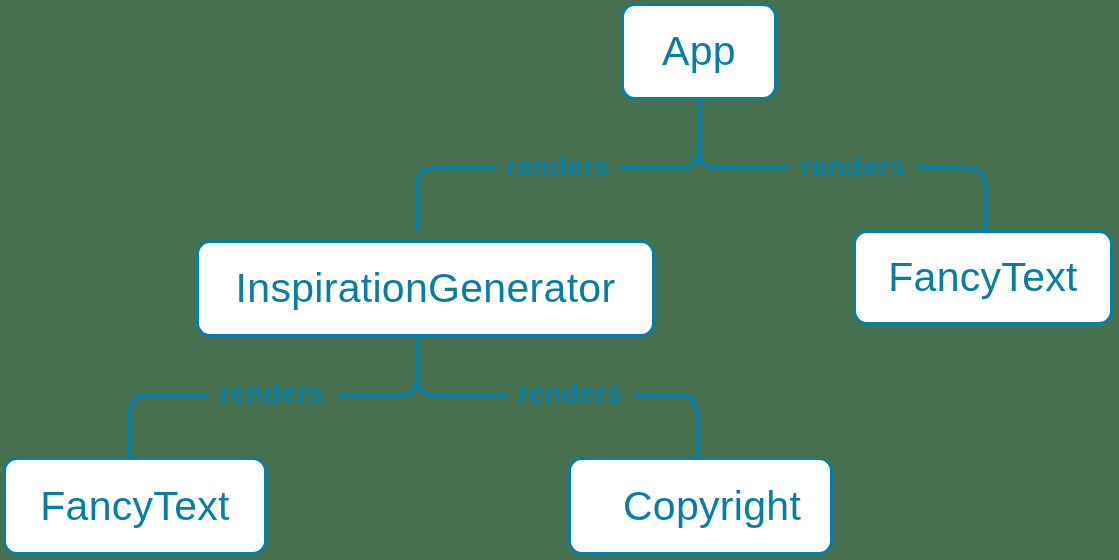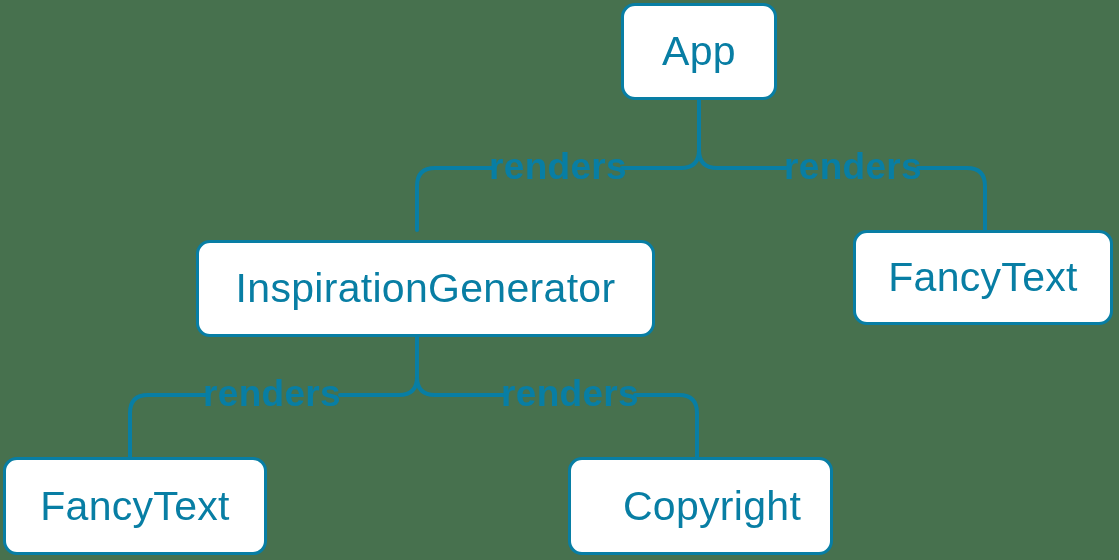--- a/index.html
+++ b/index.html
@@ -23,21 +23,21 @@
     color: var(--accent, #087EA4);
     font-size: 41px;
     font-weight: 500;
     letter-spacing: 0.3px;
     white-space: nowrap;
   }
   .edge-label {
     position: absolute;
     transform: translate(-50%, -50%);
     color: var(--accent, #087EA4);
-    font-size: 37px;
+    font-size: 28px;
     font-weight: 600;
     letter-spacing: 0.3px;
     white-space: nowrap;
   }
 </style>
 </head>
 <body>
 
 <div class="stage">
   <svg class="edges-layer" width="1119" height="560" viewBox="0 0 1119 560" id="edges-svg">

